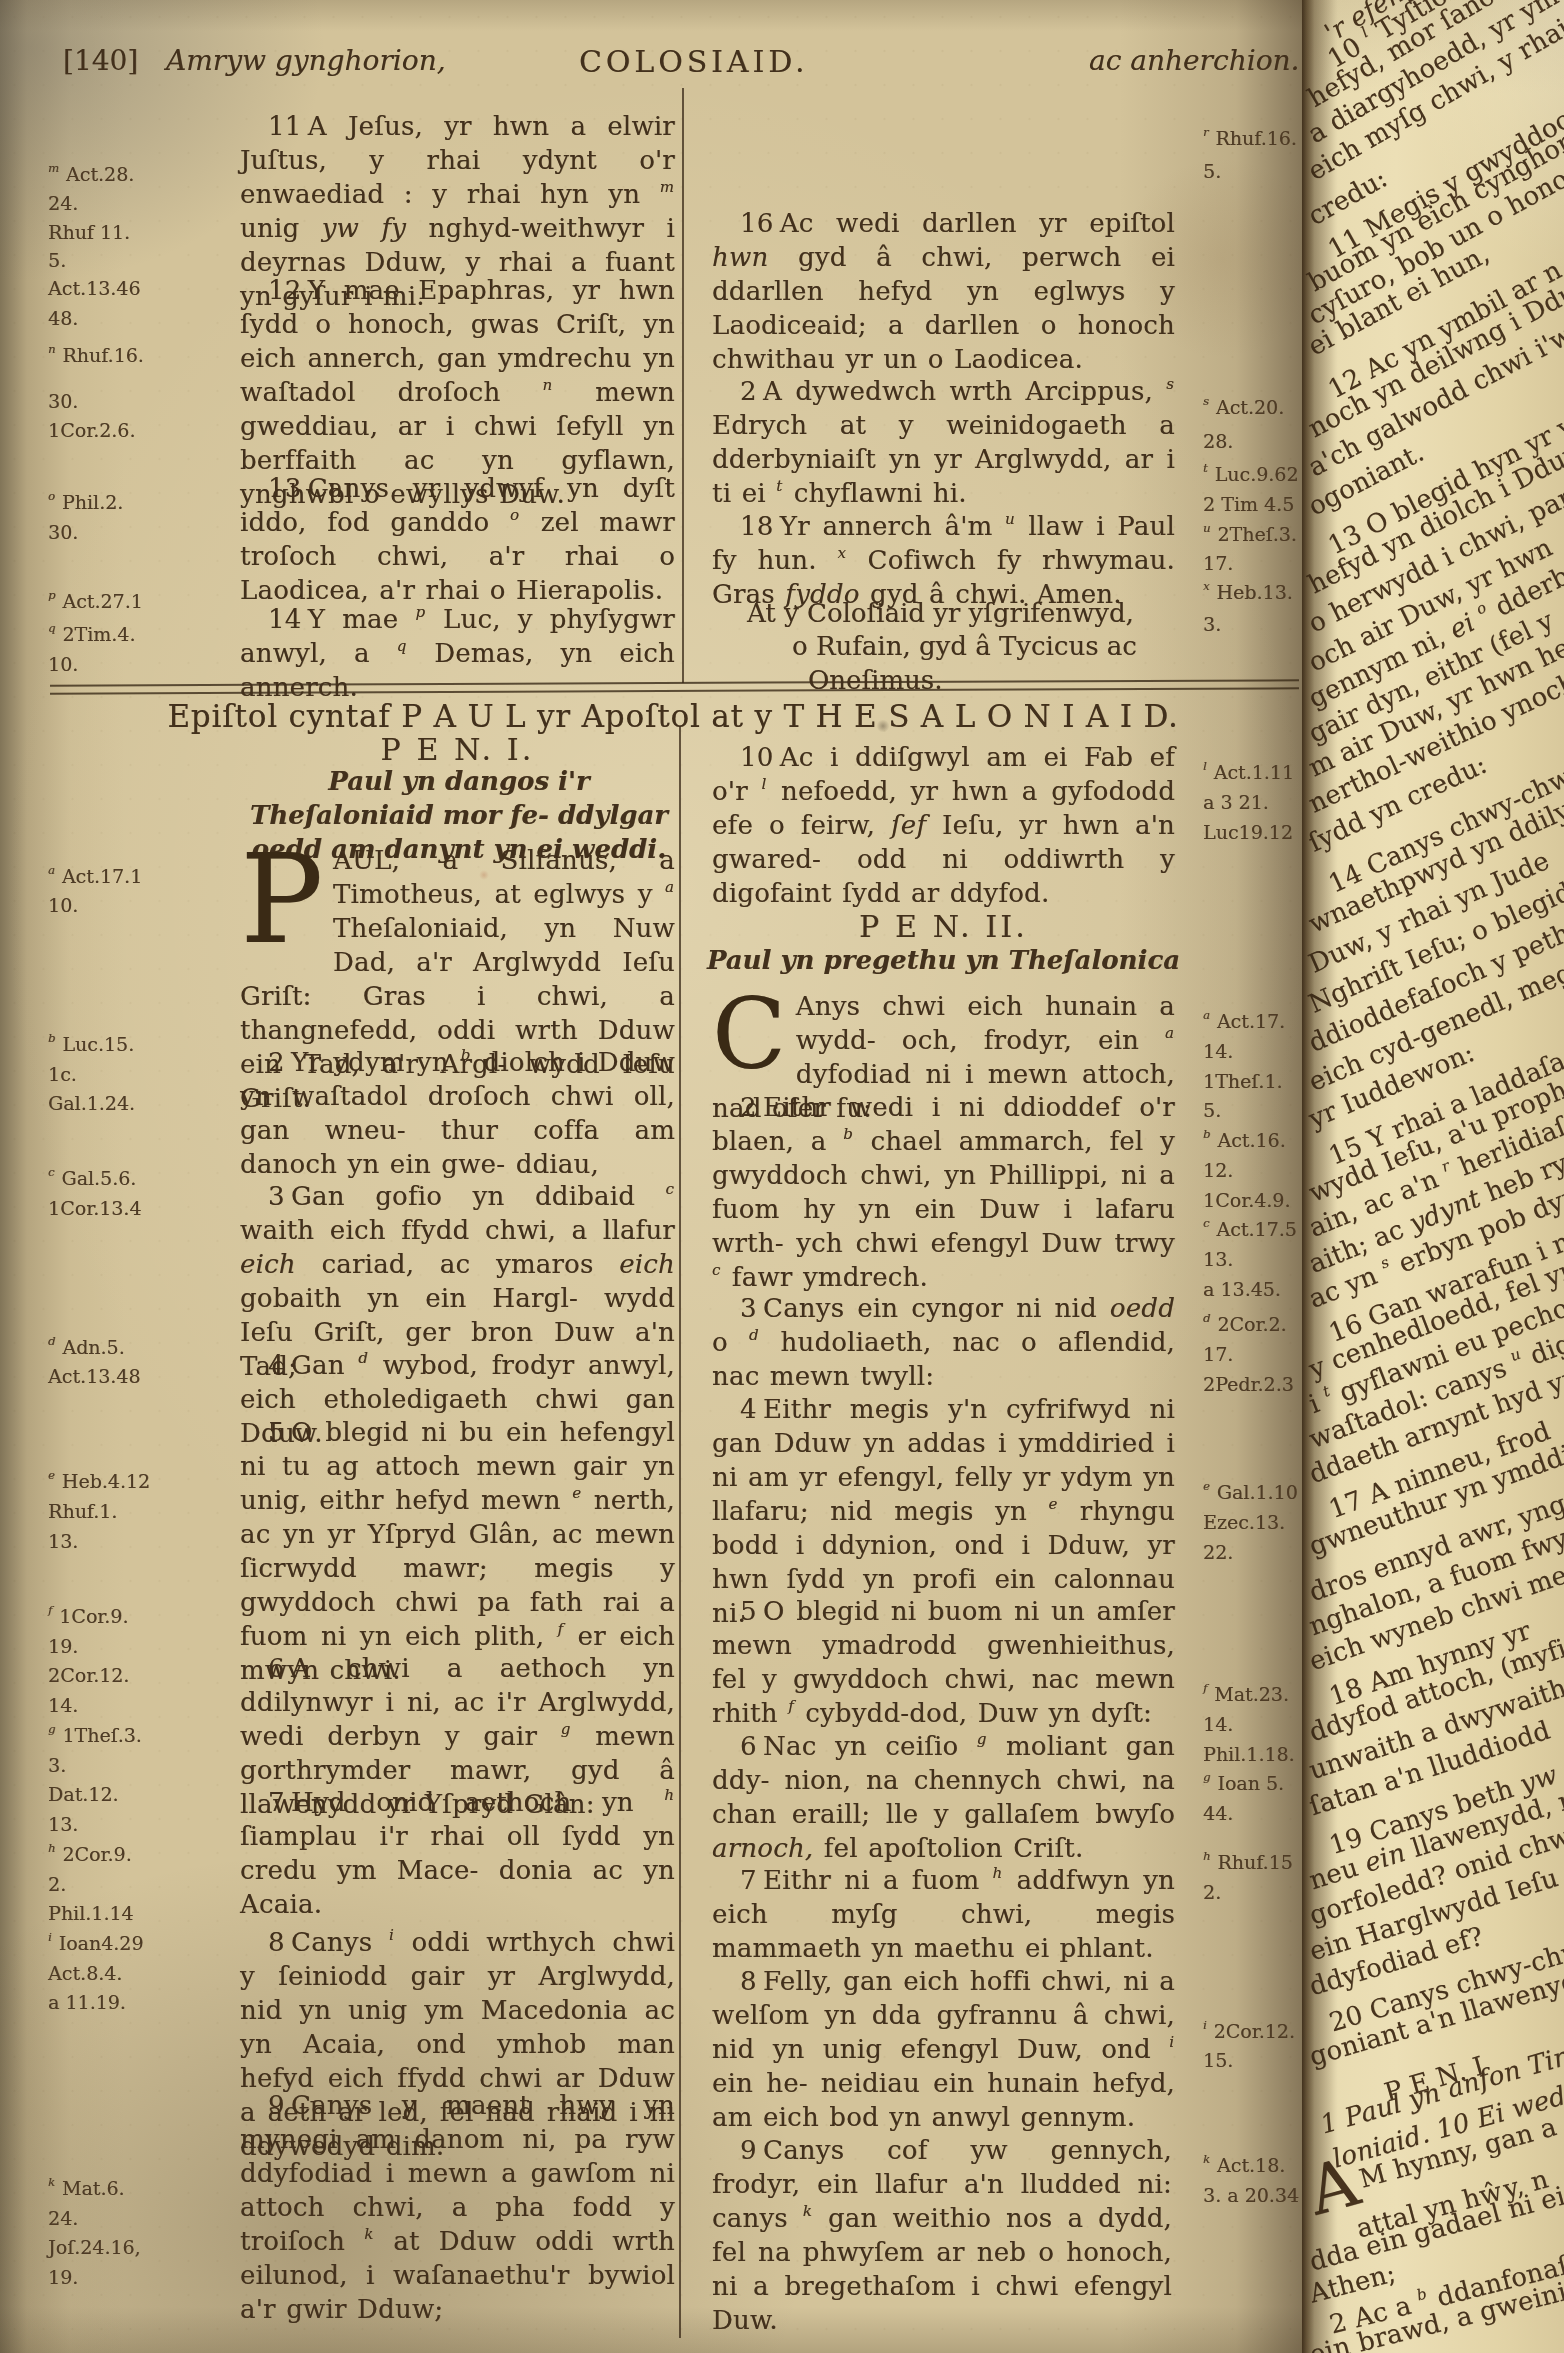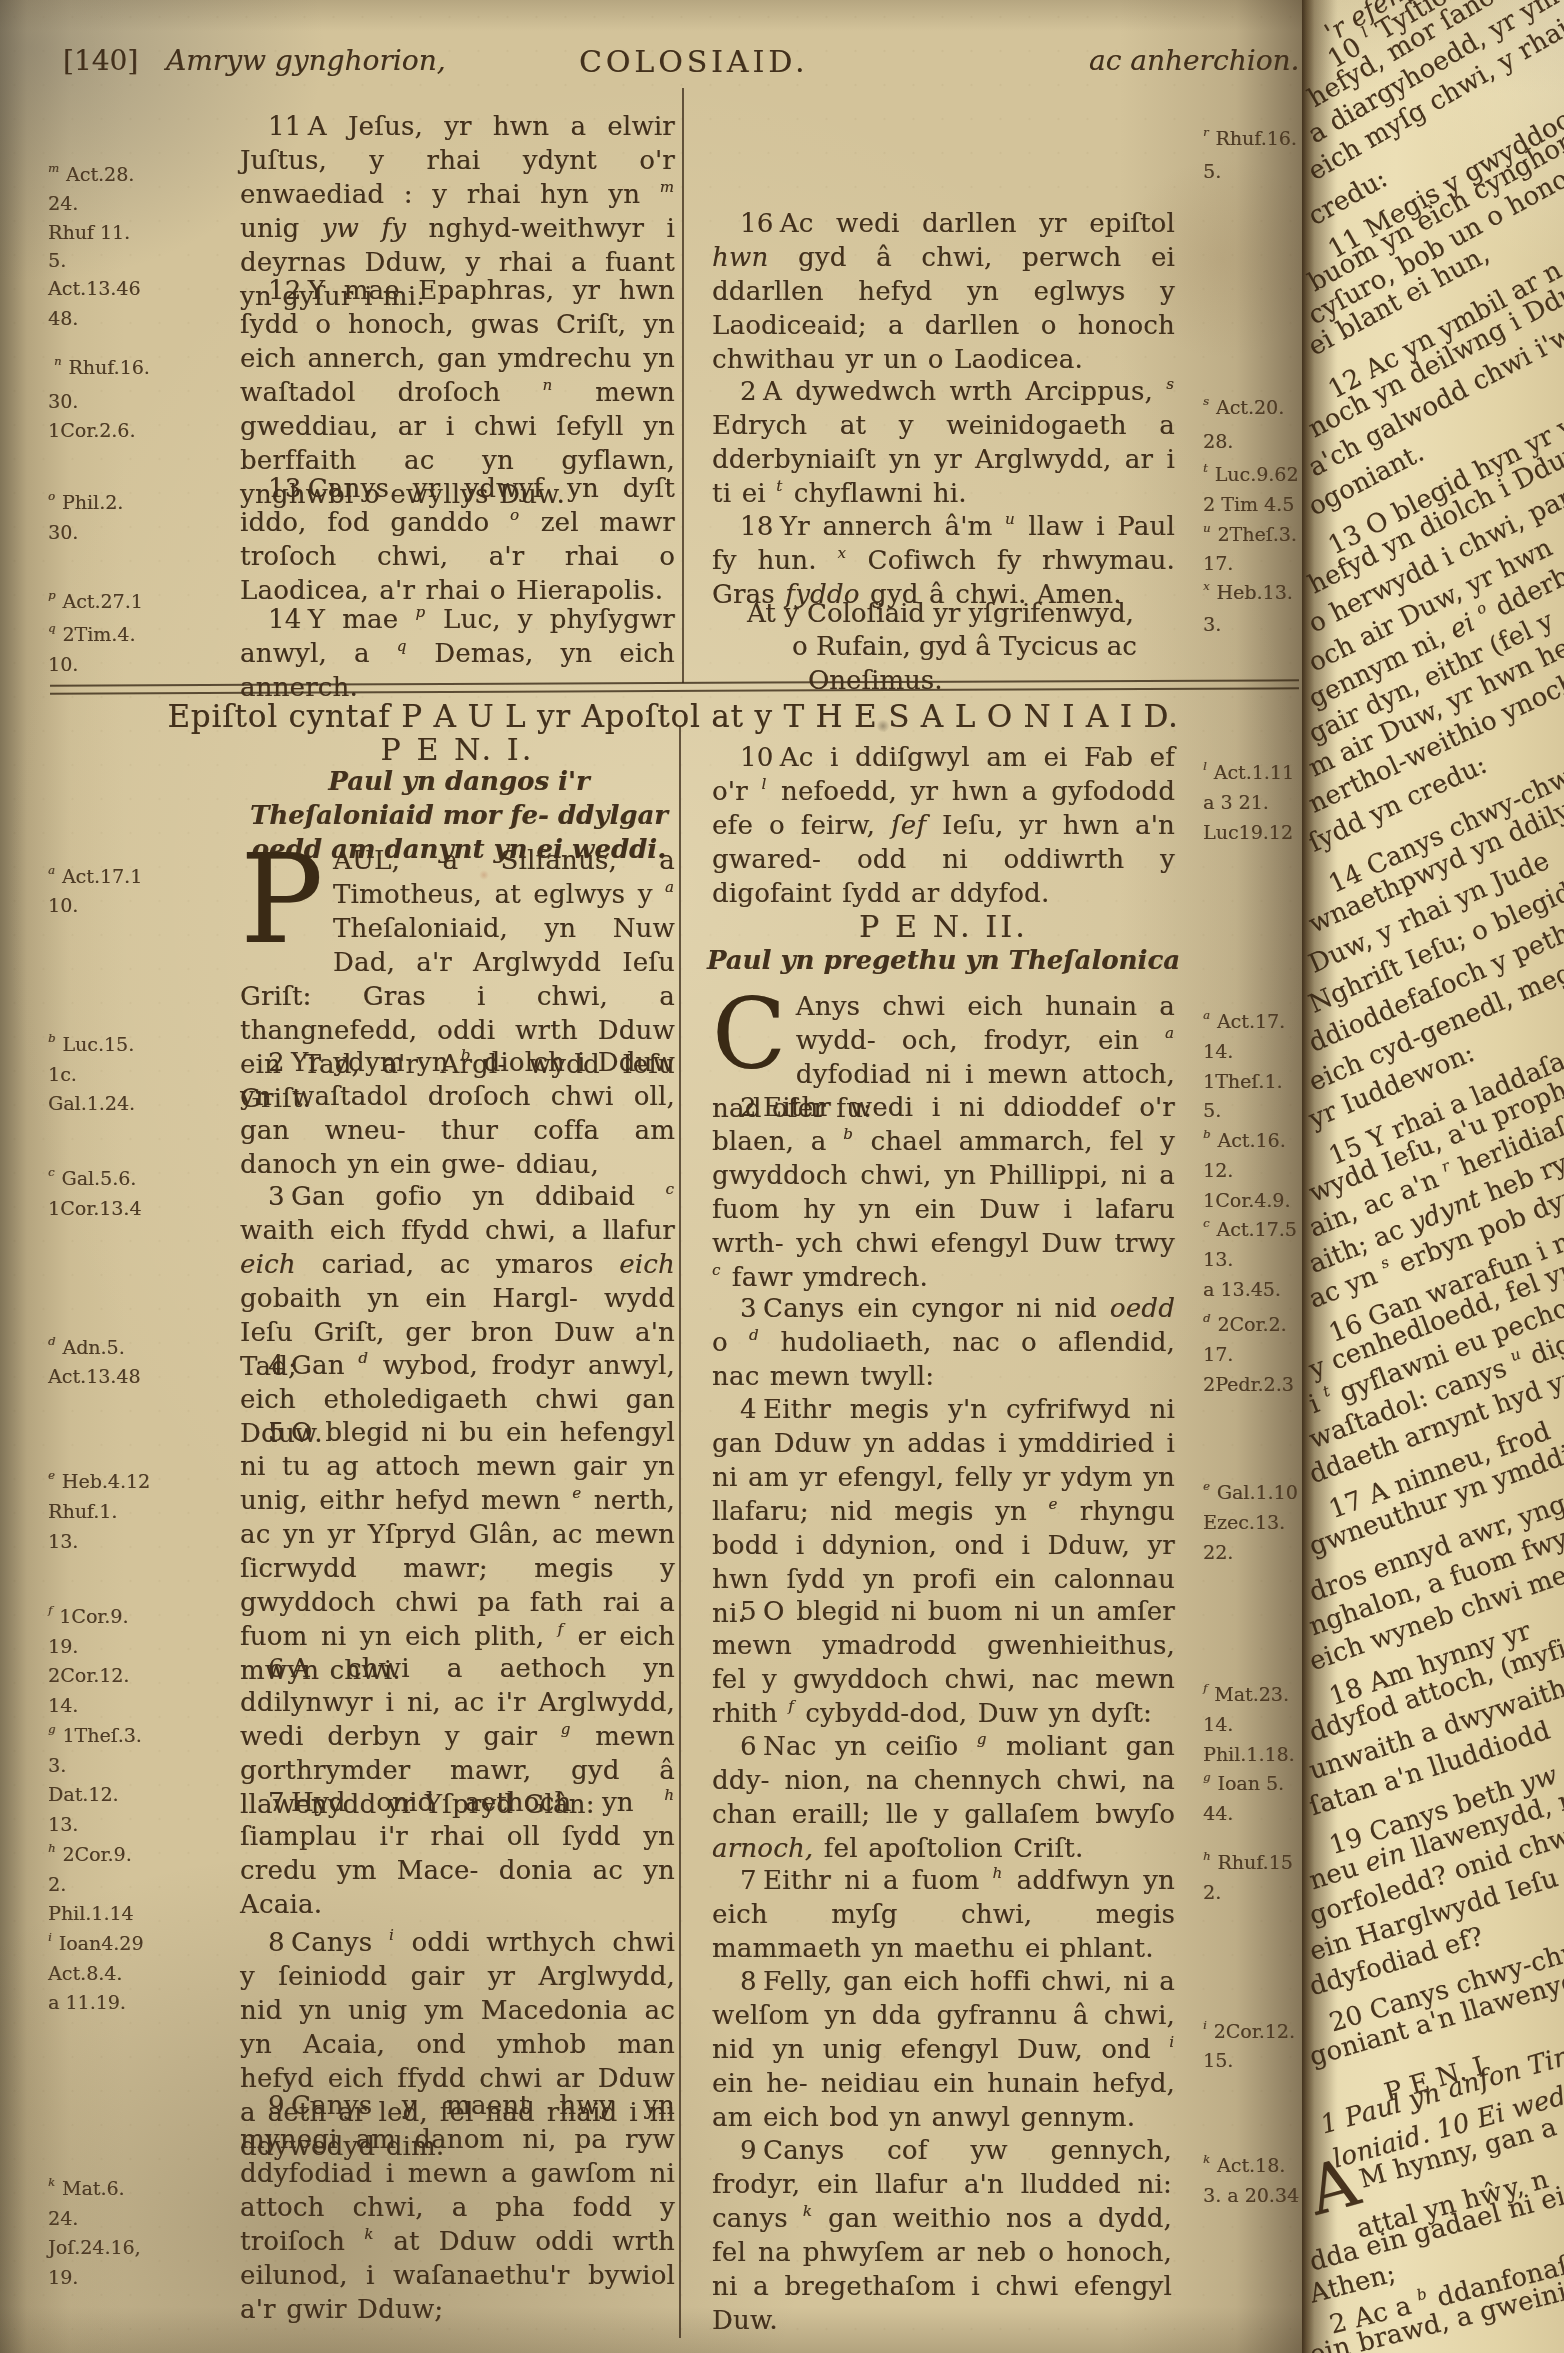--- a/index.html
+++ b/index.html
@@ -69,21 +69,21 @@
   <div class="hrule" style="top:682px;"></div>
   <div class="hrule" style="top:690px;"></div>
 
   <div class="abscol" id="col-l-notes" style="left:45px;width:178px;">
       <span class="note" style="top: 163px; left: 3.1px;"><sup>m</sup> Act.28.</span>
       <span class="note" style="top: 192px; left: 3.1px;">24.</span>
       <span class="note" style="top: 221px; left: 3.1px;">Rhuf 11.</span>
       <span class="note" style="top: 249px; left: 3.1px;">5.</span>
       <span class="note" style="top: 277px; left: 3.1px;">Act.13.46</span>
       <span class="note" style="top: 307px; left: 3.1px;">48.</span>
-      <span class="note" style="top: 356px; left: 3.1px; margin-left: 6px;"><sup>n</sup> Rhuf.16.</span>
+      <span class="note" style="top: 344px; left: 3.1px;"><sup>n</sup> Rhuf.16.</span>
       <span class="note" style="top: 390px; left: 3.1px;">30.</span>
       <span class="note" style="top: 419px; left: 3.1px;">1Cor.2.6.</span>
       <span class="note" style="top: 491px; left: 3.1px;"><sup>o</sup> Phil.2.</span>
       <span class="note" style="top: 521px; left: 3.1px;">30.</span>
       <span class="note" style="top: 590px; left: 3.1px;"><sup>p</sup> Act.27.1</span>
       <span class="note" style="top: 623px; left: 3.1px;"><sup>q</sup> 2Tim.4.</span>
       <span class="note" style="top: 653px; left: 3.1px;">10.</span>
     </div>
   <div class="abscol" id="col-l-verses" style="left:228px;width:459px;">
       <p class="verse ind" style="top: 97px; left: 0px; right: 0px;"><span class="vn">11</span>A Jeſus, yr hwn a elwir Juſtus, y rhai ydynt o'r enwaediad : y rhai hyn yn <sup>m</sup> unig <i>yw fy</i> nghyd-weithwyr i deyrnas Dduw, y rhai a fuant yn gyſur i mi.</p>

